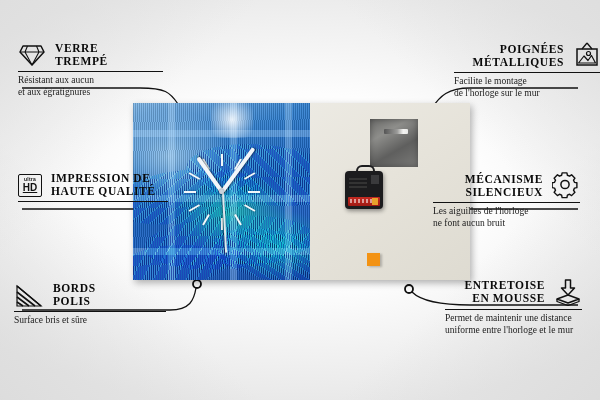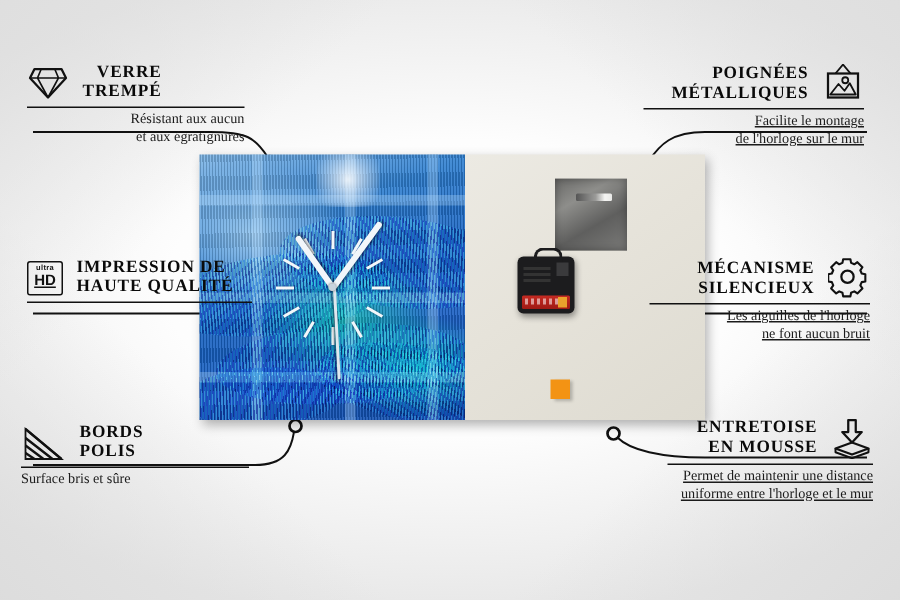--- a/index.html
+++ b/index.html
@@ -214,21 +214,21 @@
     margin-top: 3px;
   }
   .c-desc {
     font-family: "Liberation Serif", serif;
     font-size: 9.5px;
     line-height: 11.5px;
     color: #1b1b1b;
     margin-top: 3px;
     white-space: pre-line;
   }
-  .callout.right .c-desc { text-align: right; text-decoration: underline; }
+  .callout.right .c-desc { text-align: left; }
 
   .leader { position: absolute; left: 0; top: 0; pointer-events: none; }
 
   .hd-badge {
     width: 22px; height: 21px;
     border: 1.4px solid #111;
     border-radius: 2px;
     display: flex;
     flex-direction: column;
     align-items: center;
@@ -333,21 +333,21 @@
         <div class="mech-detail2"></div>
         <div class="battery">
           <div class="battery-txt"></div>
           <div class="battery-plus"></div>
         </div>
       </div>
       <div class="foam"></div>
     </div>
   </div>
 
-  <div class="callout left" style="left:18px; top:42px; width:145px;text-align:right;">
+  <div class="callout left" style="left:18px; top:42px; width:145px;">
     <div class="callout-head">
       <span class="c-icon">
         <svg width="28" height="25" viewBox="0 0 28 25">
           <path d="M5 3 L23 3 L26 9 L14 22 L2 9 Z" fill="none" stroke="#111" stroke-width="1.5" stroke-linejoin="round"></path>
           <path d="M2 9 L26 9 M9.5 3 L7 9 L14 22 M18.5 3 L21 9 L14 22" fill="none" stroke="#111" stroke-width="1.1"></path>
         </svg>
       </span>
       <span class="c-title">VERRE
 TREMPÉ</span>
     </div>
@@ -378,21 +378,21 @@
           <path d="M3 3 L27 23 L3 23 Z" fill="none" stroke="#111" stroke-width="1.2"></path>
         </svg>
       </span>
       <span class="c-title">BORDS
 POLIS</span>
     </div>
     <div class="rule"></div>
     <div class="c-desc">Surface bris et sûre</div>
   </div>
 
-  <div class="callout right" style="left:429px; top:42px; width:147px;">
+  <div class="callout right" style="left:454px; top:42px; width:147px;">
     <div class="callout-head">
       <span class="c-icon">
         <svg width="28" height="27" viewBox="0 0 28 27">
           <path d="M14 1 L9 7 M14 1 L19 7" fill="none" stroke="#111" stroke-width="1.3"></path>
           <rect x="4" y="7" width="20" height="16" fill="none" stroke="#111" stroke-width="1.5"></rect>
           <path d="M5.5 21 L11 14 L15 18.5 L18.5 13.5 L22.5 21 Z" fill="none" stroke="#111" stroke-width="1.2" stroke-linejoin="round"></path>
           <circle cx="15.5" cy="11.5" r="2" fill="none" stroke="#111" stroke-width="1.2"></circle>
         </svg>
       </span>
       <span class="c-title">POIGNÉES

